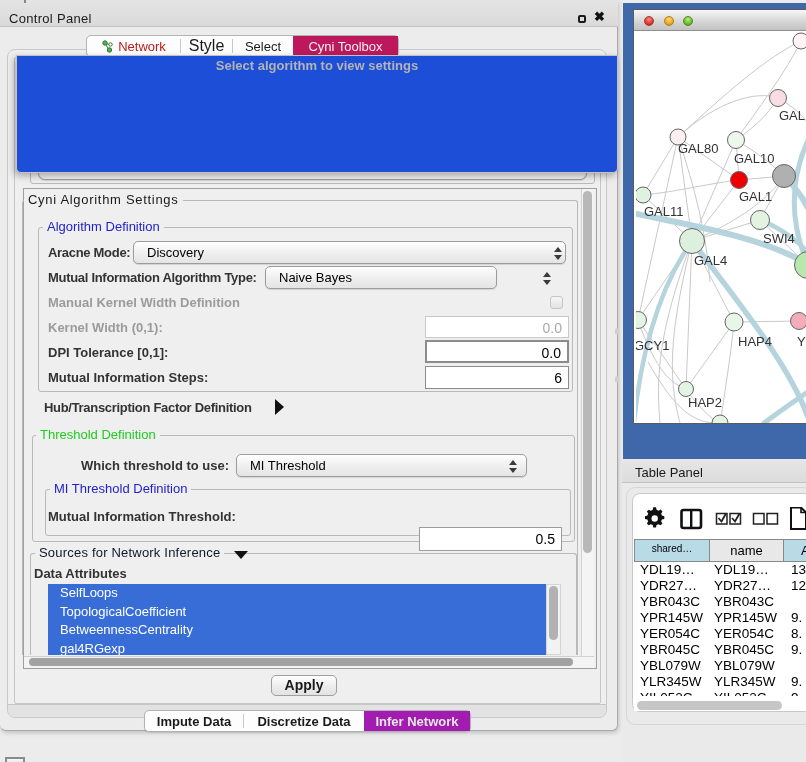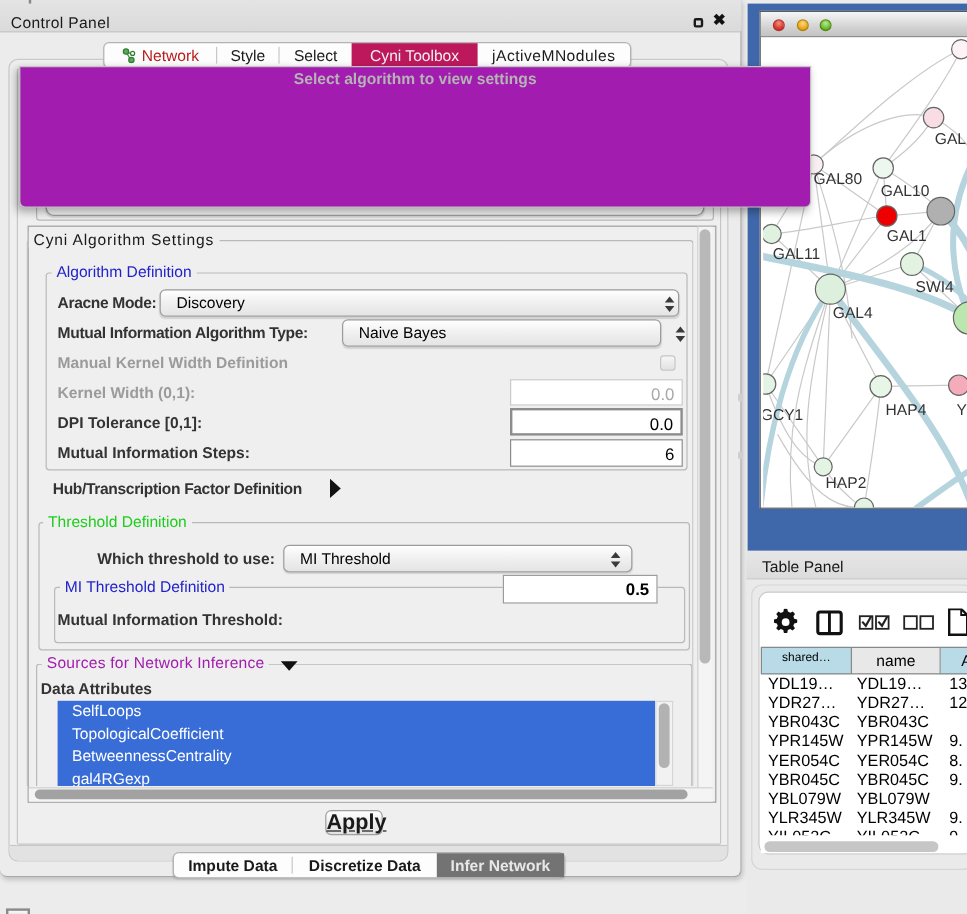--- a/index.html
+++ b/index.html
@@ -38,25 +38,24 @@
 <div class="abs" style="left:86px; top:35px; height:22px; background:#fdfdfd; border:1px solid #b3b3b3; border-radius:5px; display:flex; box-shadow:0 1px 1px rgba(0,0,0,0.1);">
   <div style="width:93px; display:flex; align-items:center; justify-content:center; font-size:13px; color:#b91c1c;">
     <svg width="13" height="13" viewBox="0 0 13 13" style="margin-right:4px;">
       <line x1="4" y1="3" x2="8" y2="10" stroke="#4c9b4c" stroke-width="1.2"></line>
       <line x1="4" y1="3" x2="9" y2="5" stroke="#4c9b4c" stroke-width="1.2"></line>
       <circle cx="4" cy="3" r="2.2" fill="#5aab5a" stroke="#2e7d2e"></circle>
       <circle cx="8.5" cy="10" r="2.2" fill="#5aab5a" stroke="#2e7d2e"></circle>
       <circle cx="9.5" cy="4.5" r="1.7" fill="#ffffff" stroke="#2e7d2e"></circle>
     </svg>Network</div>
   <div style="width:1px; background:#c8c8c8; margin:3px 0;"></div>
-  <div style="width:51px; display:flex; align-items:center; justify-content:center; font-size:13px; color:#1a1a1a;">Style</div>
+  <div style="width:51px; display:flex; align-items:center; justify-content:center; font-size:16px; color:#1a1a1a;">Style</div>
   <div style="width:1px; background:#c8c8c8; margin:3px 0;"></div>
   <div style="width:60px; display:flex; align-items:center; justify-content:center; font-size:13px; color:#1a1a1a;">Select</div>
   <div style="width:105px; display:flex; align-items:center; justify-content:center; font-size:13px; color:#f0f0f0; background:#be185d;">Cyni Toolbox</div>
-  <div style="width:127px; display:flex; align-items:center; justify-content:center; font-size:13px; color:#1a1a1a; letter-spacing:0.4px;">jActiveMNodules</div>
 </div>
 
 <div class="gb" style="left:30px; top:87px; width:565px; height:43px;"></div>
 <div class="combo" style="left:133px; top:101px; width:455px; height:22px; outline:3px solid #6f9fd8; outline-offset:-1px; border-radius:6px;"></div>
 <div class="gb" style="left:30px; top:142px; width:565px; height:42px;"></div>
 <div class="combo" style="left:38px; top:157px; width:549px; height:23px; border-radius:7px; background:#f2f2f2;"></div>
 
 <div class="abs" style="left:23px; top:188px; width:574px; height:481px; background:#efefef; border:1px solid #9f9f9f;"></div>
 
 <div class="abs" style="left:581px; top:189px; width:13px; height:467px; background:#f4f4f4; border-left:1px solid #d0d0d0;"></div>
@@ -73,21 +72,21 @@
 
 <div class="lbl" style="left:48px; top:245px; letter-spacing:-0.3px;">Aracne Mode:</div>
 <div class="combo" style="left:133px; top:241px; width:433px; height:23px;">
     <span class="tx">Discovery</span>
   <span class="spin" style="left:420px;">
       <b class="u"></b>
       <b class="d"></b>
     </span>
   </div>
 <div class="lbl" style="left:48px; top:270px; letter-spacing:-0.3px;">Mutual Information Algorithm Type:</div>
-<div class="combo" style="left:285px; top:266px; width:266px; height:23px;">
+<div class="combo" style="left:265px; top:266px; width:232px; height:23px;">
     <span class="tx">Naive Bayes</span>
   <span class="spin" style="left:277px;">
       <b class="u"></b>
       <b class="d"></b>
     </span>
   </div>
 
 <div class="lbl" style="left:48px; top:295px; color:#9b9b9b;">Manual Kernel Width Definition</div>
 <div class="abs" style="left:550px; top:296px; width:13px; height:13px; border:1px solid #c6c6c6; border-radius:3px; background:linear-gradient(#f6f6f6,#e2e2e2);"></div>
 
@@ -110,40 +109,40 @@
     <span class="tx">MI Threshold</span>
   <span class="spin" style="left:272px;">
       <b class="u"></b>
       <b class="d"></b>
     </span>
   </div>
 
 <div class="gb" style="left:45px; top:489px; width:526px; height:47px;"></div>
 <div class="gbt" style="left:50px; top:482px; color:#2222cc;">MI Threshold Definition</div>
 <div class="lbl" style="left:48px; top:509px;">Mutual Information Threshold:</div>
-<div class="field" style="left:419px; top:479px; width:129px; height:24px; border-color:#9c9c9c;font-weight:bold;">0.5</div>
+<div class="field" style="left:419px; top:527px; width:143px; height:24px; border-color:#9c9c9c;">0.5</div>
 
 <div class="abs" style="left:30px; top:553px; width:547px; height:102px; border:1px solid #b9b9b9; border-bottom:none; border-radius:3px 3px 0 0;"></div>
-<div class="gbt" style="left:35px; top:546px; color:#a21caf; font-weight:normal; letter-spacing:0.2px;">Sources for Network Inference</div>
+<div class="gbt" style="left:35px; top:546px; color:#0f172a; font-weight:normal; letter-spacing:0.2px;">Sources for Network Inference</div>
 <div class="abs" style="left:234px; top:551px; width:0; height:0; border-top:8px solid #111; border-left:7px solid transparent; border-right:7px solid transparent;"></div>
 <div class="lbl" style="left:34px; top:566px;">Data Attributes</div>
 <div class="abs" style="left:48px; top:584px; width:498px; height:71px; background:#386dd8; color:#fff; font-size:13px; line-height:18.5px; padding-left:12px; overflow:hidden;">SelfLoops<br>TopologicalCoefficient<br>BetweennessCentrality<br>gal4RGexp</div>
 <div class="abs" style="left:546px; top:584px; width:15px; height:71px; background:#f2f2f2; border:1px solid #d5d5d5;"></div>
 <div class="abs" style="left:549px; top:586px; width:9px; height:54px; background:#b2b2b2; border-radius:5px;"></div>
 
-<div class="abs" style="left:271px; top:675px; width:48px; height:21px; background:linear-gradient(#ffffff,#eeeeee 50%,#e2e2e2); border:1px solid #9f9f9f; border-radius:5px; text-align:center; font-size:18px; font-weight:bold; color:#1a1a1a; line-height:19px;text-decoration:underline;">Apply</div>
+<div class="abs" style="left:271px; top:675px; width:66px; height:21px; background:linear-gradient(#ffffff,#eeeeee 50%,#e2e2e2); border:1px solid #9f9f9f; border-radius:5px; text-align:center; font-size:14px; font-weight:bold; color:#1a1a1a; line-height:19px;">Apply</div>
 
 <div class="abs" style="left:144px; top:710px; height:22px; background:#fdfdfd; border:1px solid #b3b3b3; border-radius:5px; display:flex; box-shadow:0 1px 1px rgba(0,0,0,0.1);">
   <div style="width:98px; display:flex; align-items:center; justify-content:center; font-size:13px; font-weight:bold; color:#1a1a1a;">Impute Data</div>
   <div style="width:1px; background:#c8c8c8; margin:3px 0;"></div>
   <div style="width:120px; display:flex; align-items:center; justify-content:center; font-size:13px; font-weight:bold; color:#1a1a1a;">Discretize Data</div>
-  <div style="width:106px; display:flex; align-items:center; justify-content:center; font-size:13px; font-weight:bold; color:#e8e8e8; background:#737373;">Infer Network</div>
-</div>
-
-<div class="abs" style="left:16px; top:55px; width:660px; height:118px; background:#a21caf; border:1px solid #c2c2c2; border-radius:0 0 5px 5px; box-shadow:-2px 3px 7px rgba(0,0,0,0.3); z-index:50;">
+  <div style="width:106px; display:flex; align-items:center; justify-content:center; font-size:13px; font-weight:bold; color:#e8e8e8; background:#a21caf;">Infer Network</div>
+</div>
+
+<div class="abs" style="left:16px; top:55px; width:602px; height:118px; background:#1d4ed8; border:1px solid #c2c2c2; border-radius:0 0 5px 5px; box-shadow:-2px 3px 7px rgba(0,0,0,0.3); z-index:50;">
   <div style="text-align:center; font-size:13px; font-weight:bold; color:#b4b4b4; margin-top:3px; line-height:14px;">Select algorithm to view settings</div>
 </div>
 
 <div class="abs" style="left:5px; top:757px; width:20px; height:10px; border:2px solid #8a8a8a; background:linear-gradient(#fafafa,#d8d8d8);"></div>
 <div class="abs" style="left:24px; top:0px; width:2px; height:3px; background:#888;"></div>
 
 <div class="abs" style="left:615px; top:328px; width:4px; height:7px; background:#cfcfcf; border-radius:2px;"></div>
 <div class="abs" style="left:615px; top:376px; width:4px; height:7px; background:#cfcfcf; border-radius:2px;"></div>
 
 <div class="abs" style="left:623px; top:3px; width:183px; height:456px; background:#3f68aa;"></div>

